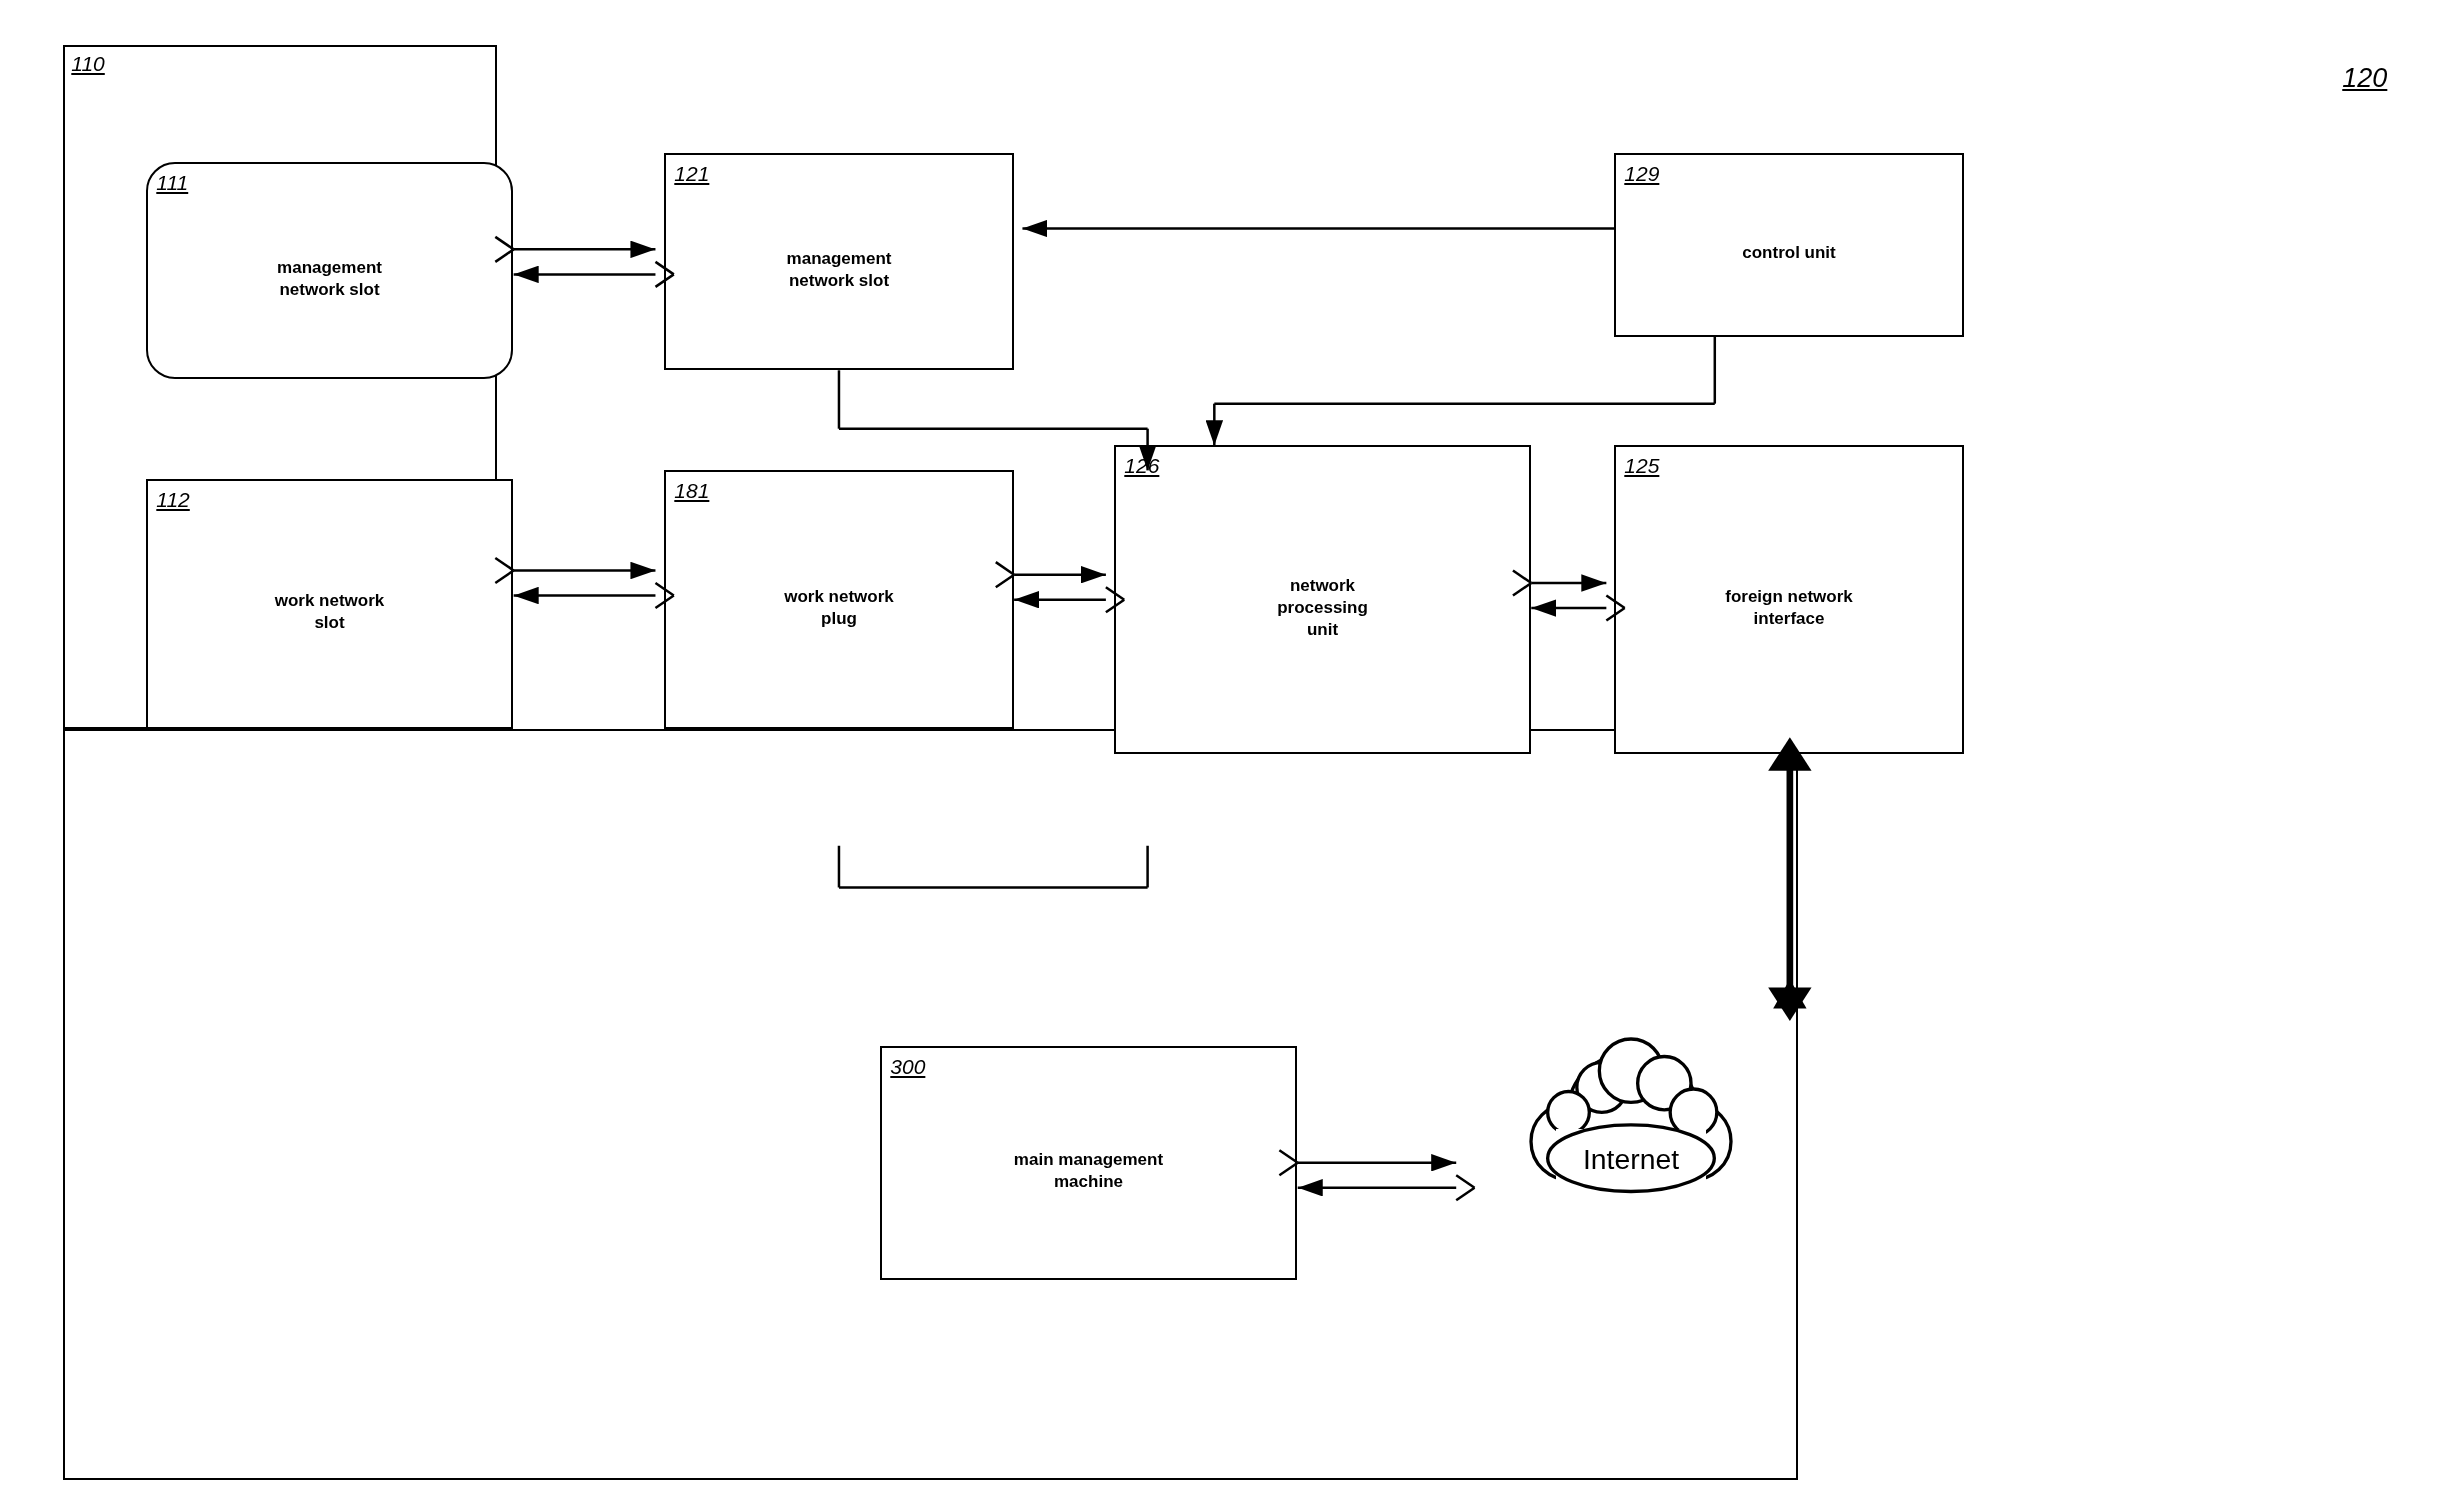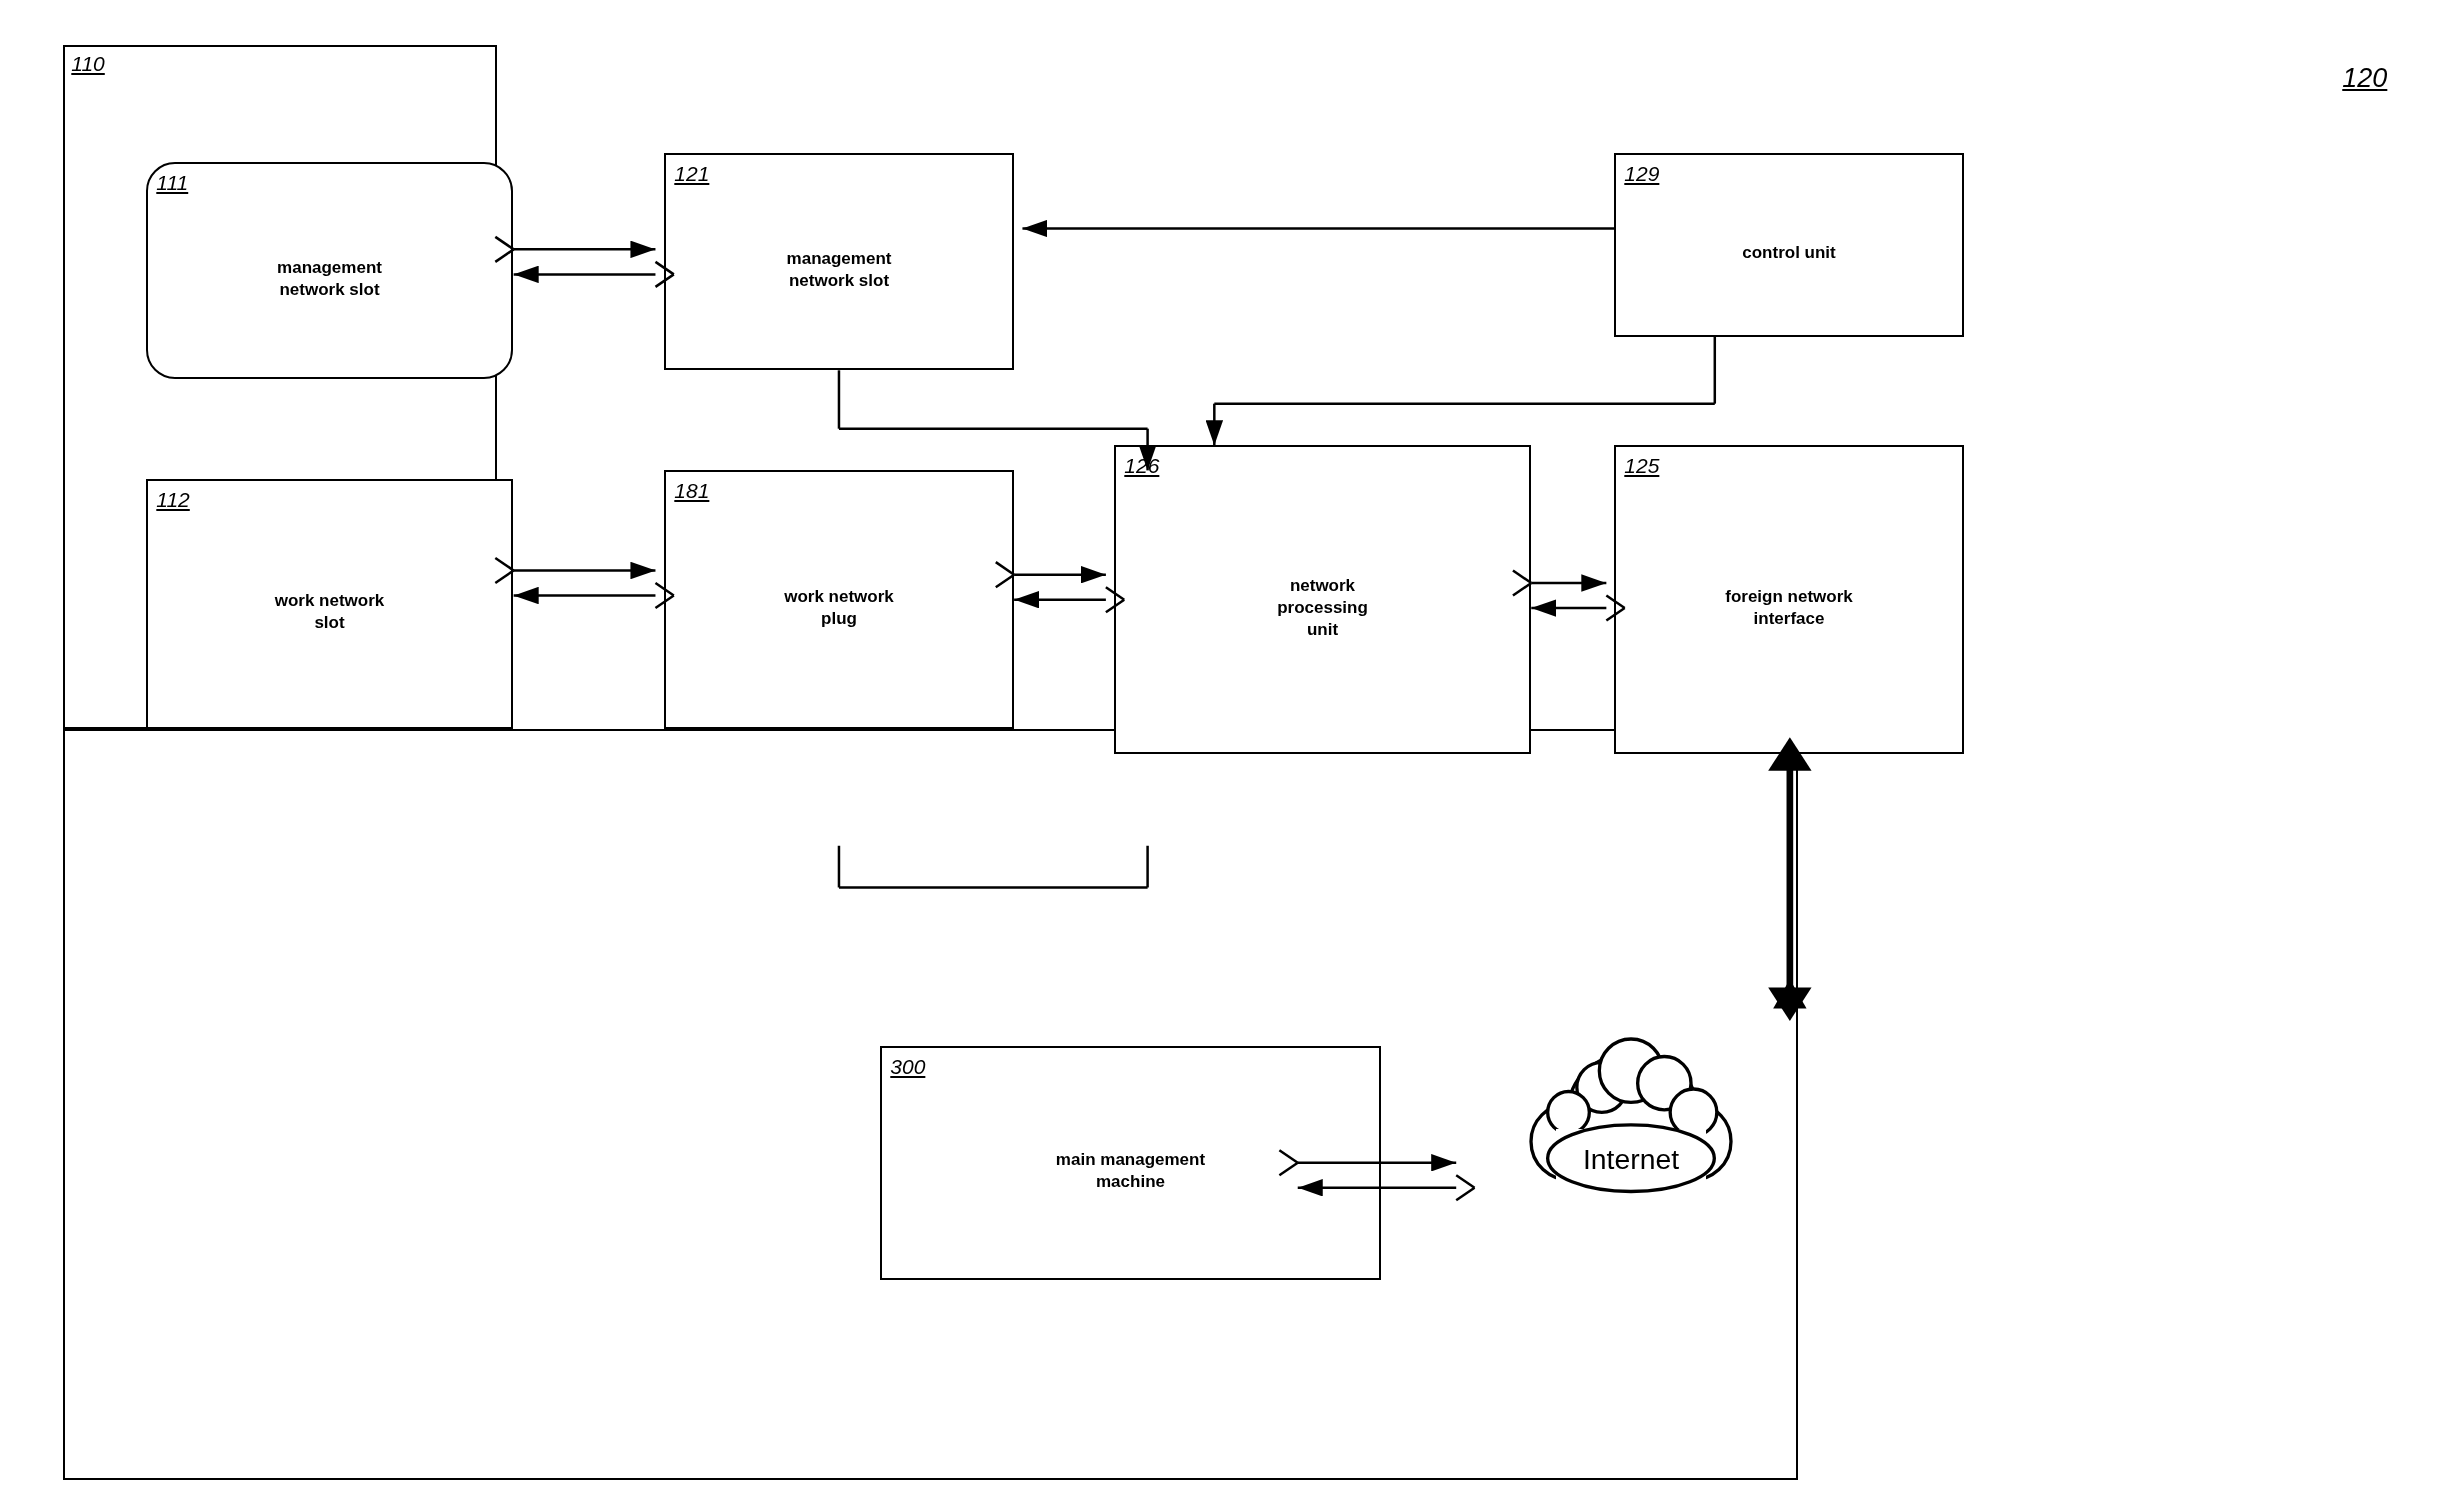--- a/index.html
+++ b/index.html
@@ -101,21 +101,21 @@
     .box-125 {
       left: 1551px;
       top: 400px;
       width: 350px;
       height: 309px;
     }
     
     .box-300 {
       left: 817px;
       top: 1001px;
-      width: 501px;
+      width: 417px;
       height: 234px;
     }
     
     .cloud-container {
       position: absolute;
       left: 1401px;
       top: 959px;
       width: 334px;
       height: 300px;
     }

